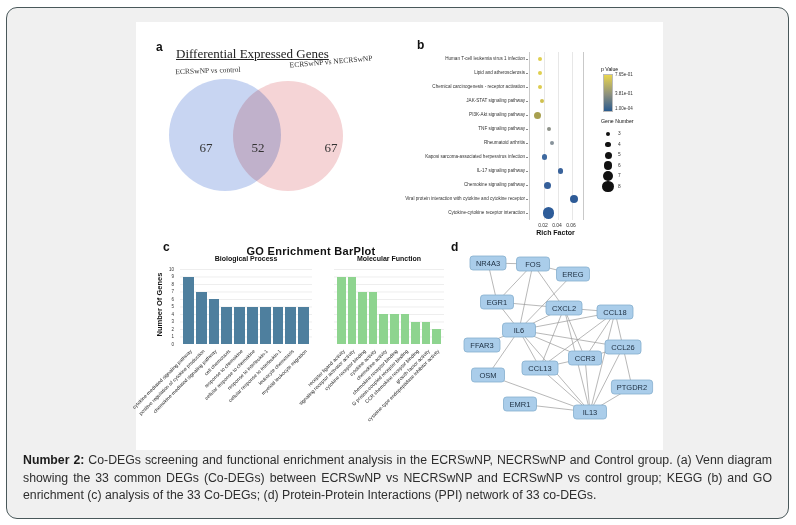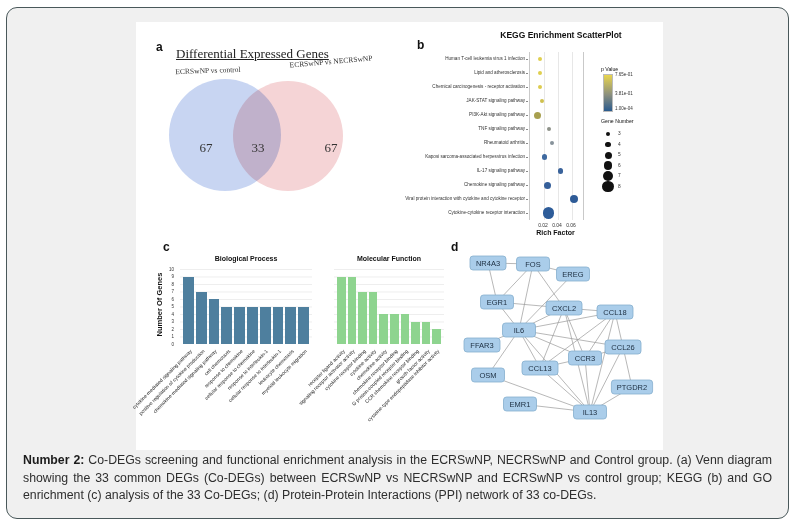--- a/index.html
+++ b/index.html
@@ -57,28 +57,28 @@
 <div class="card">
   <div class="figure" id="fig">
 
     <div class="panel-label" style="left:20px;top:18px;">a</div>
     <div class="venn-title">Differential Expressed Genes</div>
     <div class="venn-set-label" style="left:16px;top:44px;width:112px;text-align:center;transform:rotate(-2deg);">ECRSwNP vs control</div>
     <div class="venn-set-label" style="left:133px;top:35px;width:124px;text-align:center;transform:rotate(-5deg);">ECRSwNP vs NECRSwNP</div>
     <div class="venn-circle" id="venn-left" style="left: 33px; top: 57px; width: 112px; height: 112px; background: rgb(181, 199, 238);"></div>
     <div class="venn-circle" id="venn-right" style="left: 97px; top: 59px; width: 110px; height: 110px; background: rgb(242, 198, 200);"></div>
     <div class="venn-num" style="left:70px;top:126px;">67</div>
-    <div class="venn-num" style="left:122px;top:126px;">33</div>
+    <div class="venn-num" style="left:122px;top:126px;">52</div>
     <div class="venn-num" style="left:195px;top:126px;">67</div>
 
     <div class="panel-label" style="left:281px;top:16px;">b</div>
-    <div class="kegg-title">KEGG Enrichment ScatterPlot</div>
     <div id="kegg"></div>
 
     <div class="panel-label" style="left:27px;top:218px;">c</div>
+    <div class="go-title">GO Enrichment BarPlot</div>
     <div class="go-ylabel">Number Of Genes</div>
     <div id="go"></div>
 
     <div class="panel-label" style="left:315px;top:218px;">d</div>
     <svg id="ppi" class="abs" style="left:305px;top:210px;" width="222" height="215" viewBox="0 0 222 215">
         <line x1="47" y1="31" x2="92" y2="32" stroke="#9a9a9a" stroke-width="0.7"></line>
         <line x1="47" y1="31" x2="56" y2="70" stroke="#9a9a9a" stroke-width="0.7"></line>
         <line x1="92" y1="32" x2="56" y2="70" stroke="#9a9a9a" stroke-width="0.7"></line>
         <line x1="92" y1="32" x2="132" y2="42" stroke="#9a9a9a" stroke-width="0.7"></line>
         <line x1="92" y1="32" x2="78" y2="98" stroke="#9a9a9a" stroke-width="0.7"></line>

